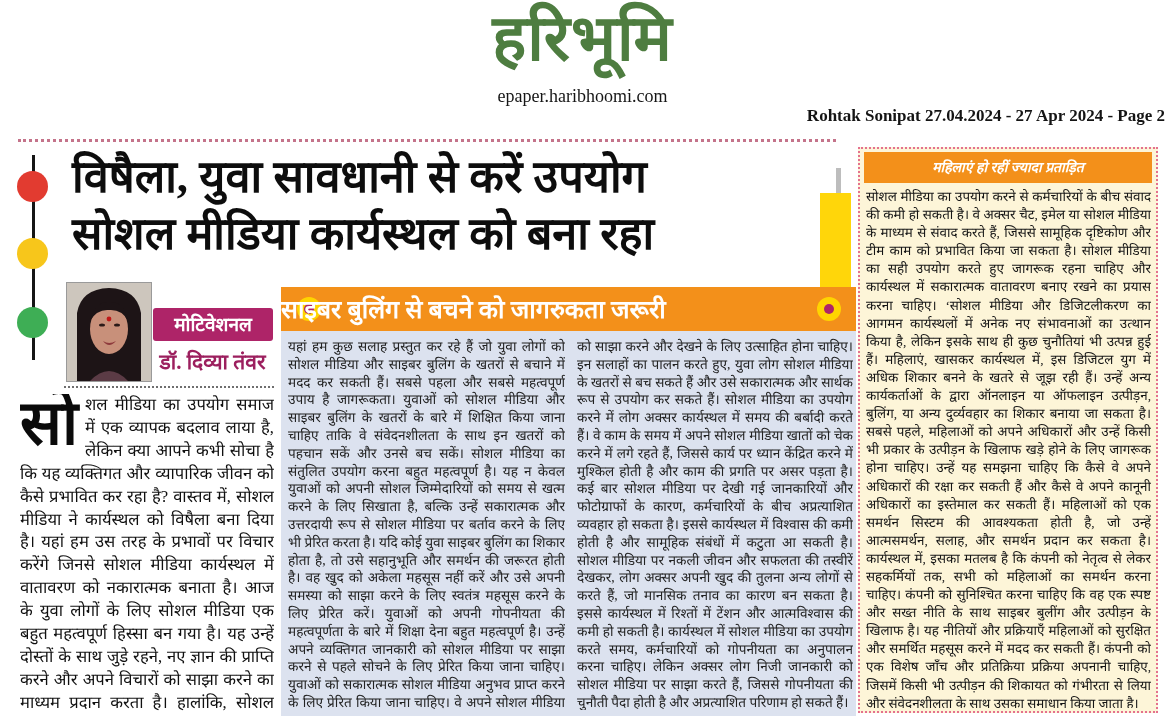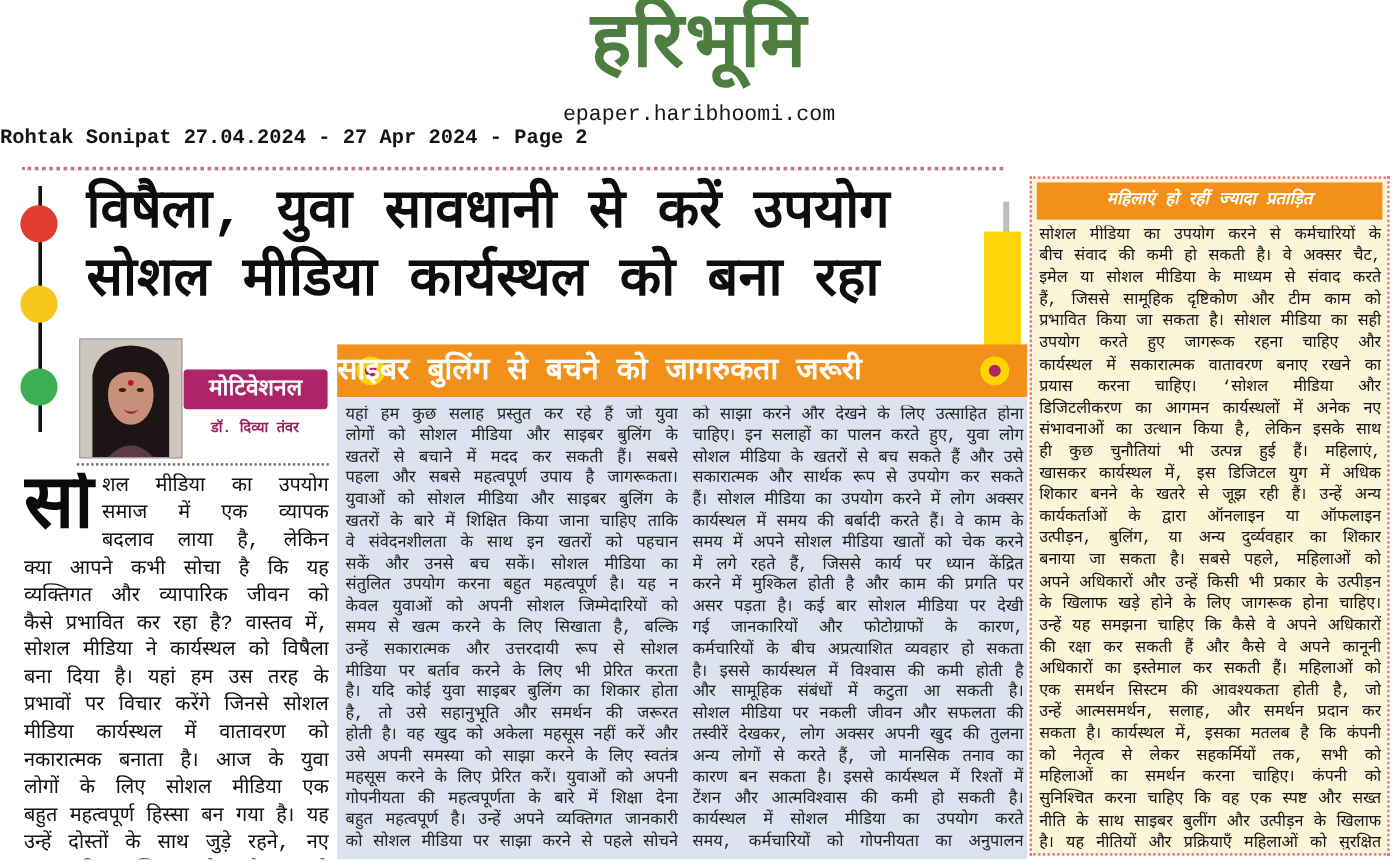--- a/index.html
+++ b/index.html
@@ -1,42 +1,42 @@
 <!DOCTYPE html>
 <html style="--logo_green: #4E7D40; --accent_orange: #F3901A; --magenta: #AE2468; --magenta_dark: #9C1F5E; --panel_blue: #DCE2EF; --cream: #FDF5D8; --pink_border: #E4718E; --tl_red: #E23B30; --tl_yellow: #F7C61B; --tl_green: #3EAE55; --marker_yellow: #FFD60A; --dot_yellow: #FFD400;"><head>
 <meta charset="utf-8">
 <style>
   html,body{margin:0;padding:0;background:#fff;}
   .page{position:relative;width:1165px;height:718px;background:#fff;overflow:hidden;
-        font-family:Liberation Mono, monospace;color:#111;}
+        font-family:Liberation Serif, serif;color:#111;}
   .abs{position:absolute;}
   
   .logo{top:-6px;left:0;width:100%;text-align:center;font-size:64px;line-height:90px;
         font-weight:bold;color:var(--logo_green);letter-spacing:1px;}
   .site{top:86px;left:0;width:100%;text-align:center;font-size:18px;color:#161616;}
-  .edition{top:106px;left:0;width:100%;text-align:left;font-size:17px;font-weight:600;color:#141414;}
+  .edition{top:106px;left:0;width:100%;text-align:right;font-size:17px;font-weight:600;color:#141414;}
   .top-divider{top:139px;left:18px;width:818px;border-top:3px dotted #c4738a;height:0;}
   
   .tl-line{left:32px;top:155px;width:3px;height:205px;background:#151515;}
   .tl-dot{width:31px;height:31px;border-radius:50%;left:17px;}
   .tl-red{top:171px;background:var(--tl_red);}
   .tl-yellow{top:238px;background:var(--tl_yellow);}
   .tl-green{top:307px;background:var(--tl_green);}
   
   .headline{left:72px;top:149px;width:756px;font-size:45px;line-height:57px;
             font-weight:800;color:#0d0d0d;}
   .hl-grayline{left:836px;top:168px;width:5px;height:162px;background:#bdbdbd;}
   .hl-marker{left:820px;top:193px;width:31px;height:99px;background:var(--marker_yellow);}
   
   .photo-frame{left:66px;top:282px;width:84px;height:98px;border:1px solid #9a9a9a;
                background:#cfcac4;overflow:hidden;}
   .author-tag{left:153px;top:308px;width:120px;height:33px;background:var(--magenta);
               color:#fff;font-weight:bold;font-size:19px;text-align:center;line-height:33px;
               border-radius:3px;}
-  .author-name{left:150px;top:347px;width:125px;text-align:center;font-size:12px;
+  .author-name{left:150px;top:347px;width:125px;text-align:center;font-size:21px;
                font-weight:bold;color:var(--magenta_dark);}
   .author-divider{left:64px;top:386px;width:210px;border-top:2px dotted #6e6e6e;height:0;}
   
   .article-body{left:20px;top:394px;width:254px;height:322px;font-size:16.6px;
                 line-height:22.9px;text-align:justify;color:#101010;overflow:hidden;}
   .dropcap{float:left;font-size:62px;line-height:50px;font-weight:bold;
            padding:4px 7px 0 0;color:#0a0a0a;}
   
   .cyber-banner{left:281px;top:287px;width:575px;height:44px;background:var(--accent_orange);}
   .cyber-title{left:281px;top:287px;width:575px;height:53px;text-align:left;

